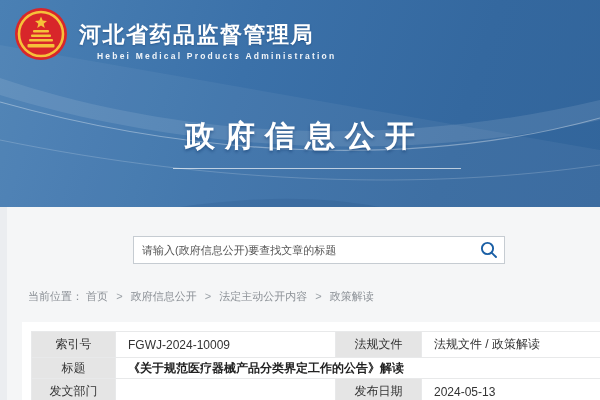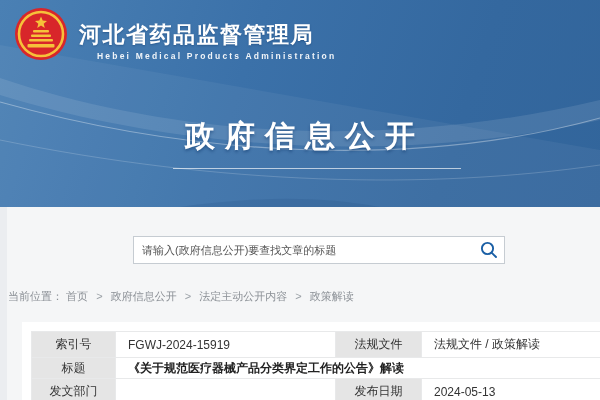--- a/index.html
+++ b/index.html
@@ -60,21 +60,21 @@
     font-family:"Liberation Sans","DejaVu Sans",sans-serif;
   }
   .search-input::placeholder { color:#555; opacity:1; }
   .search-btn {
     width:30px; height:100%; border:none; background:transparent; cursor:pointer;
     display:flex; align-items:center; justify-content:center; padding:0;
   }
 
   
   .breadcrumb {
-    position:absolute; left:8px; top:289px;
+    position:absolute; left:28px; top:289px;
     font-size:11px; color:#8b9096; white-space:nowrap;
   }
   .breadcrumb a { color:#8b9096; text-decoration:none; cursor:pointer; }
   .breadcrumb .sep { margin:0 5px; color:#9aa0a6; }
 
   
   .detail-card {
     position:absolute; left:22px; top:322px; width:600px; height:110px;
     background:#ffffff;
   }
@@ -151,21 +151,21 @@
   <a>法定主动公开内容</a>
   <span class="sep">&gt;</span>
   <a>政策解读</a>
 </div>
 
 <div class="detail-card">
   <table class="meta">
     <tbody>
         <tr class="r1">
       <td class="lab">索引号</td>
-      <td class="val1">FGWJ-2024-15919</td>
+      <td class="val1">FGWJ-2024-10009</td>
       <td class="lab lab2">法规文件</td>
       <td>法规文件 / 政策解读</td>
     </tr>
     <tr class="r2">
       <td class="lab">标题</td>
       <td colspan="3" class="title-val">《关于规范医疗器械产品分类界定工作的公告》解读</td>
     </tr>
     <tr class="r3">
       <td class="lab">发文部门</td>
       <td class="val1"></td>

